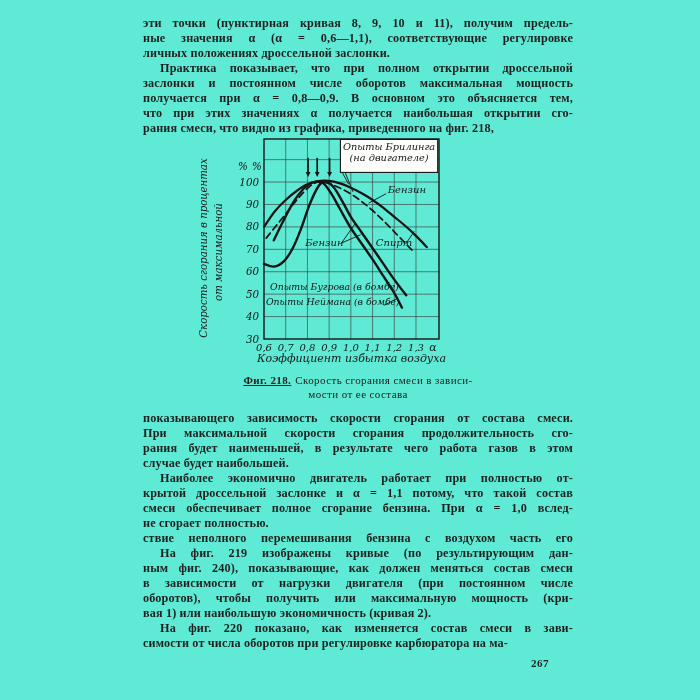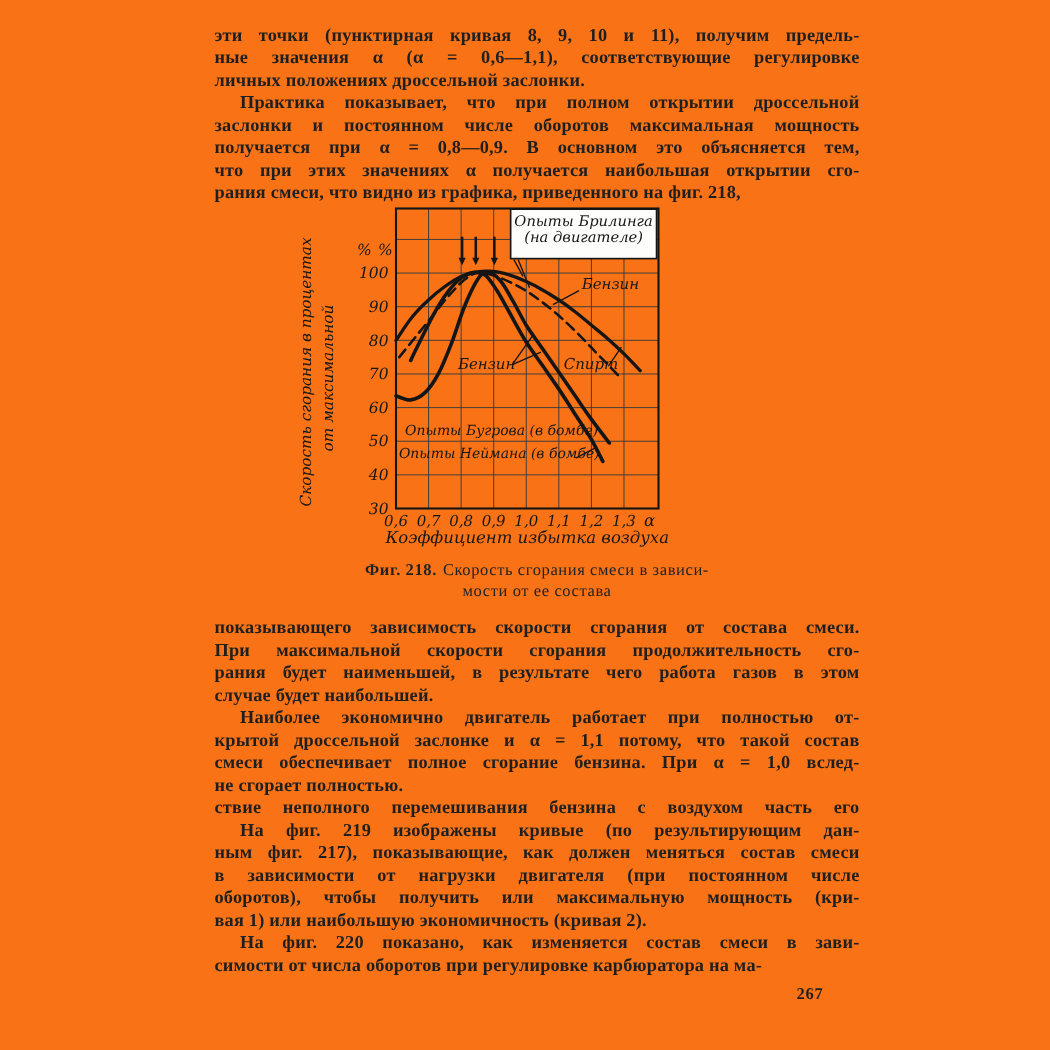--- a/index.html
+++ b/index.html
@@ -1,39 +1,39 @@
 <!DOCTYPE html>
 <html><head>
 <meta charset="utf-8">
 <style>
   html,body{margin:0;padding:0;background:#fff;}
   .page{
     position:relative;width:700px;height:700px;overflow:hidden;
-    background:#f97316;color:#1f1f1f;
+    background:#5eead4;color:#1f1f1f;
     font-family:"Liberation Serif", serif;
   }
   .column{
     position:absolute;left:143px;top:16px;width:430px;
   }
   .para{margin:0;padding:0;}
   .line{
     font-size:12.2px;font-weight:bold;line-height:15.0px;height:15.0px;
     letter-spacing:0.15px;overflow:hidden;
     text-align:justify;text-align-last:justify;
     white-space:normal;
   }
   .line.end{text-align-last:left;}
   .line.indent{text-indent:17px;}
   figure{margin:-5px 0 10px 0;padding:0;}
   figure svg{display:block;margin-left:47px;}
   figcaption{
     text-align:center;width:300px;margin:2px auto 0 auto;
     font-size:11px;line-height:14px;letter-spacing:0.4px;color:#222;
   }
-  figcaption .figno{font-weight:bold;margin-right:4px;}
+  figcaption .figno{font-weight:bold;margin-right:4px;text-decoration:underline;}
   .pagenum{
     text-align:right;padding-right:24px;margin-top:6px;
     font-size:11px;font-weight:bold;letter-spacing:0.5px;
   }
   .chart-text{font-family:"DejaVu Serif", serif;font-style:italic;fill:#161616;}
 </style>
 </head>
 <body>
 
 <div class="page">
@@ -135,21 +135,21 @@
         </div>
         <div class="para">
           <div class="line indent">Наиболее экономично двигатель работает при полностью от-</div>
           <div class="line">крытой дроссельной заслонке и α = 1,1 потому, что такой состав</div>
           <div class="line">смеси обеспечивает полное сгорание бензина. При α = 1,0 вслед-</div>
           <div class="line end">не сгорает полностью.</div>
           <div class="line">ствие неполного перемешивания бензина с воздухом часть его</div>
         </div>
         <div class="para">
           <div class="line indent">На фиг. 219 изображены кривые (по результирующим дан-</div>
-          <div class="line">ным фиг. 217), показывающие, как должен меняться состав смеси</div>
+          <div class="line">ным фиг. 240), показывающие, как должен меняться состав смеси</div>
           <div class="line">в зависимости от нагрузки двигателя (при постоянном числе</div>
           <div class="line">оборотов), чтобы получить или максимальную мощность (кри-</div>
           <div class="line end">вая 1) или наибольшую экономичность (кривая 2).</div>
         </div>
         <div class="para">
           <div class="line indent">На фиг. 220 показано, как изменяется состав смеси в зави-</div>
           <div class="line end">симости от числа оборотов при регулировке карбюратора на ма-</div>
         </div>
       </div>
 

